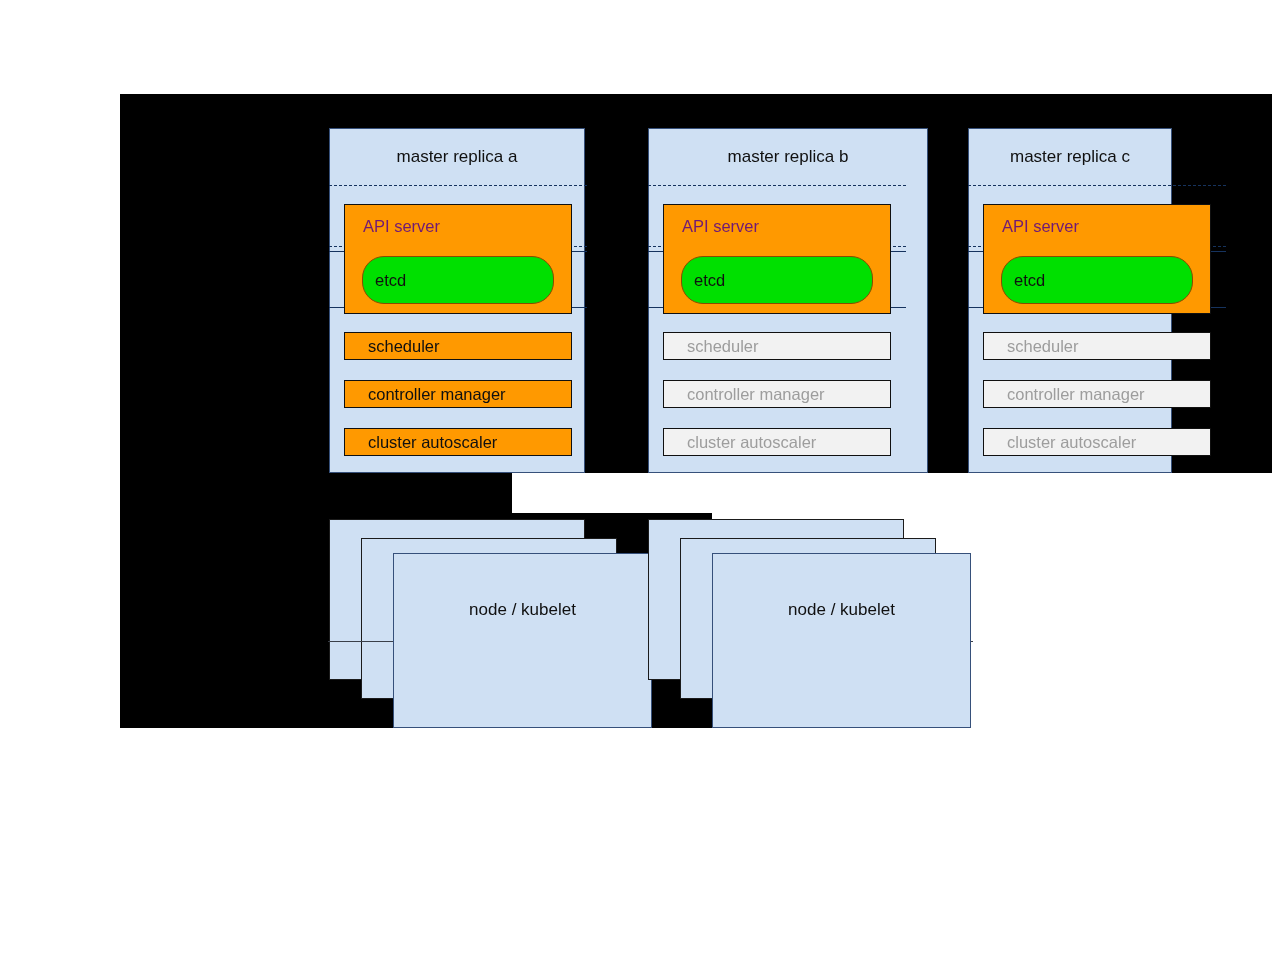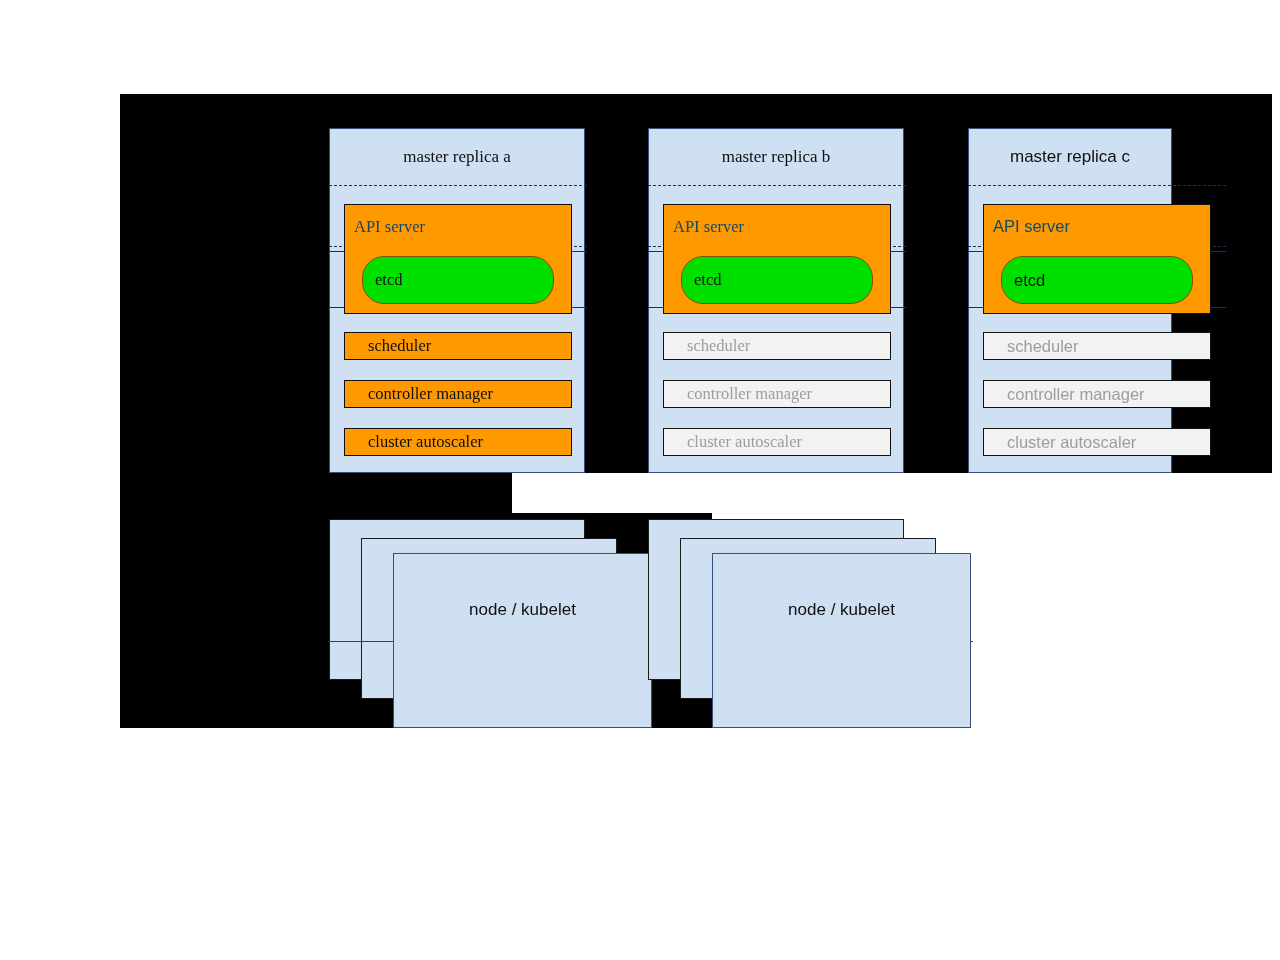--- a/index.html
+++ b/index.html
@@ -41,22 +41,22 @@
   .comp.active{background:#ff9900;color:#101010;}
   .comp.inactive{background:#f2f2f2;color:#9d9d9d;}
 
   .apisrv{
     position:absolute;
     background:#ff9900;
     border:1.3px solid #101010;
     box-sizing:border-box;
   }
   .apisrv .lbl{
-    position:absolute;left:9px;top:12px;
-    font-size:16.5px;color:#0c4a6e;
+    position:absolute;left:18px;top:12px;
+    font-size:16.5px;color:#701a75;
   }
 
   .etcd{
     position:absolute;
     background:#00e000;
     border:1.3px solid #8a4b00;
     border-radius:22px;
     box-sizing:border-box;
     display:flex;align-items:center;
     padding-left:12px;
@@ -79,21 +79,21 @@
     position:absolute;height:0;border-top:1.6px solid #3a3f48;
   }
 </style>
 </head>
 <body>
 
 <div class="blk" style="left:120px;top:94px;width:1152px;height:379px;"></div>
 <div class="blk" style="left:120px;top:473px;width:392px;height:40px;"></div>
 <div class="blk" style="left:120px;top:513px;width:592px;height:215px;"></div>
 
-<div class="panel" style="left:329px;top:128px;width:256px;height:345px;font-family:Liberation Serif, serif;">
+<div class="panel" style="left:329px;top:128px;width:256px;height:345px;">
   <div class="panel-title">master replica a</div>
 
   <div class="dashline" style="left:-1px;top:56px;width:258px;"></div>
   <div class="dashline" style="left:-1px;top:117px;width:258px;"></div>
   <div class="solidline" style="left:-1px;top:122px;width:258px;"></div>
   <div class="solidline" style="left:-1px;top:178px;width:258px;"></div>
 
   <div class="apisrv" style="left:14px;top:75px;width:228px;height:110px;">
     <span class="lbl">API server</span>
   </div>
@@ -106,21 +106,21 @@
       <span>scheduler</span>
     </div>
   <div class="comp active" style="left:14px;top:251px;width:228px;height:28px;">
       <span>controller manager</span>
     </div>
   <div class="comp active" style="left:14px;top:299px;width:228px;height:28px;">
       <span>cluster autoscaler</span>
     </div>
 </div>
 
-<div class="panel" style="left:648px;top:128px;width:256px;height:345px;font-family:Liberation Serif, serif;">
+<div class="panel" style="left:648px;top:128px;width:280px;height:345px;">
   <div class="panel-title">master replica b</div>
 
   <div class="dashline" style="left:-1px;top:56px;width:258px;"></div>
   <div class="dashline" style="left:-1px;top:117px;width:258px;"></div>
   <div class="solidline" style="left:-1px;top:122px;width:258px;"></div>
   <div class="solidline" style="left:-1px;top:178px;width:258px;"></div>
 
   <div class="apisrv" style="left:14px;top:75px;width:228px;height:110px;">
     <span class="lbl">API server</span>
   </div>

